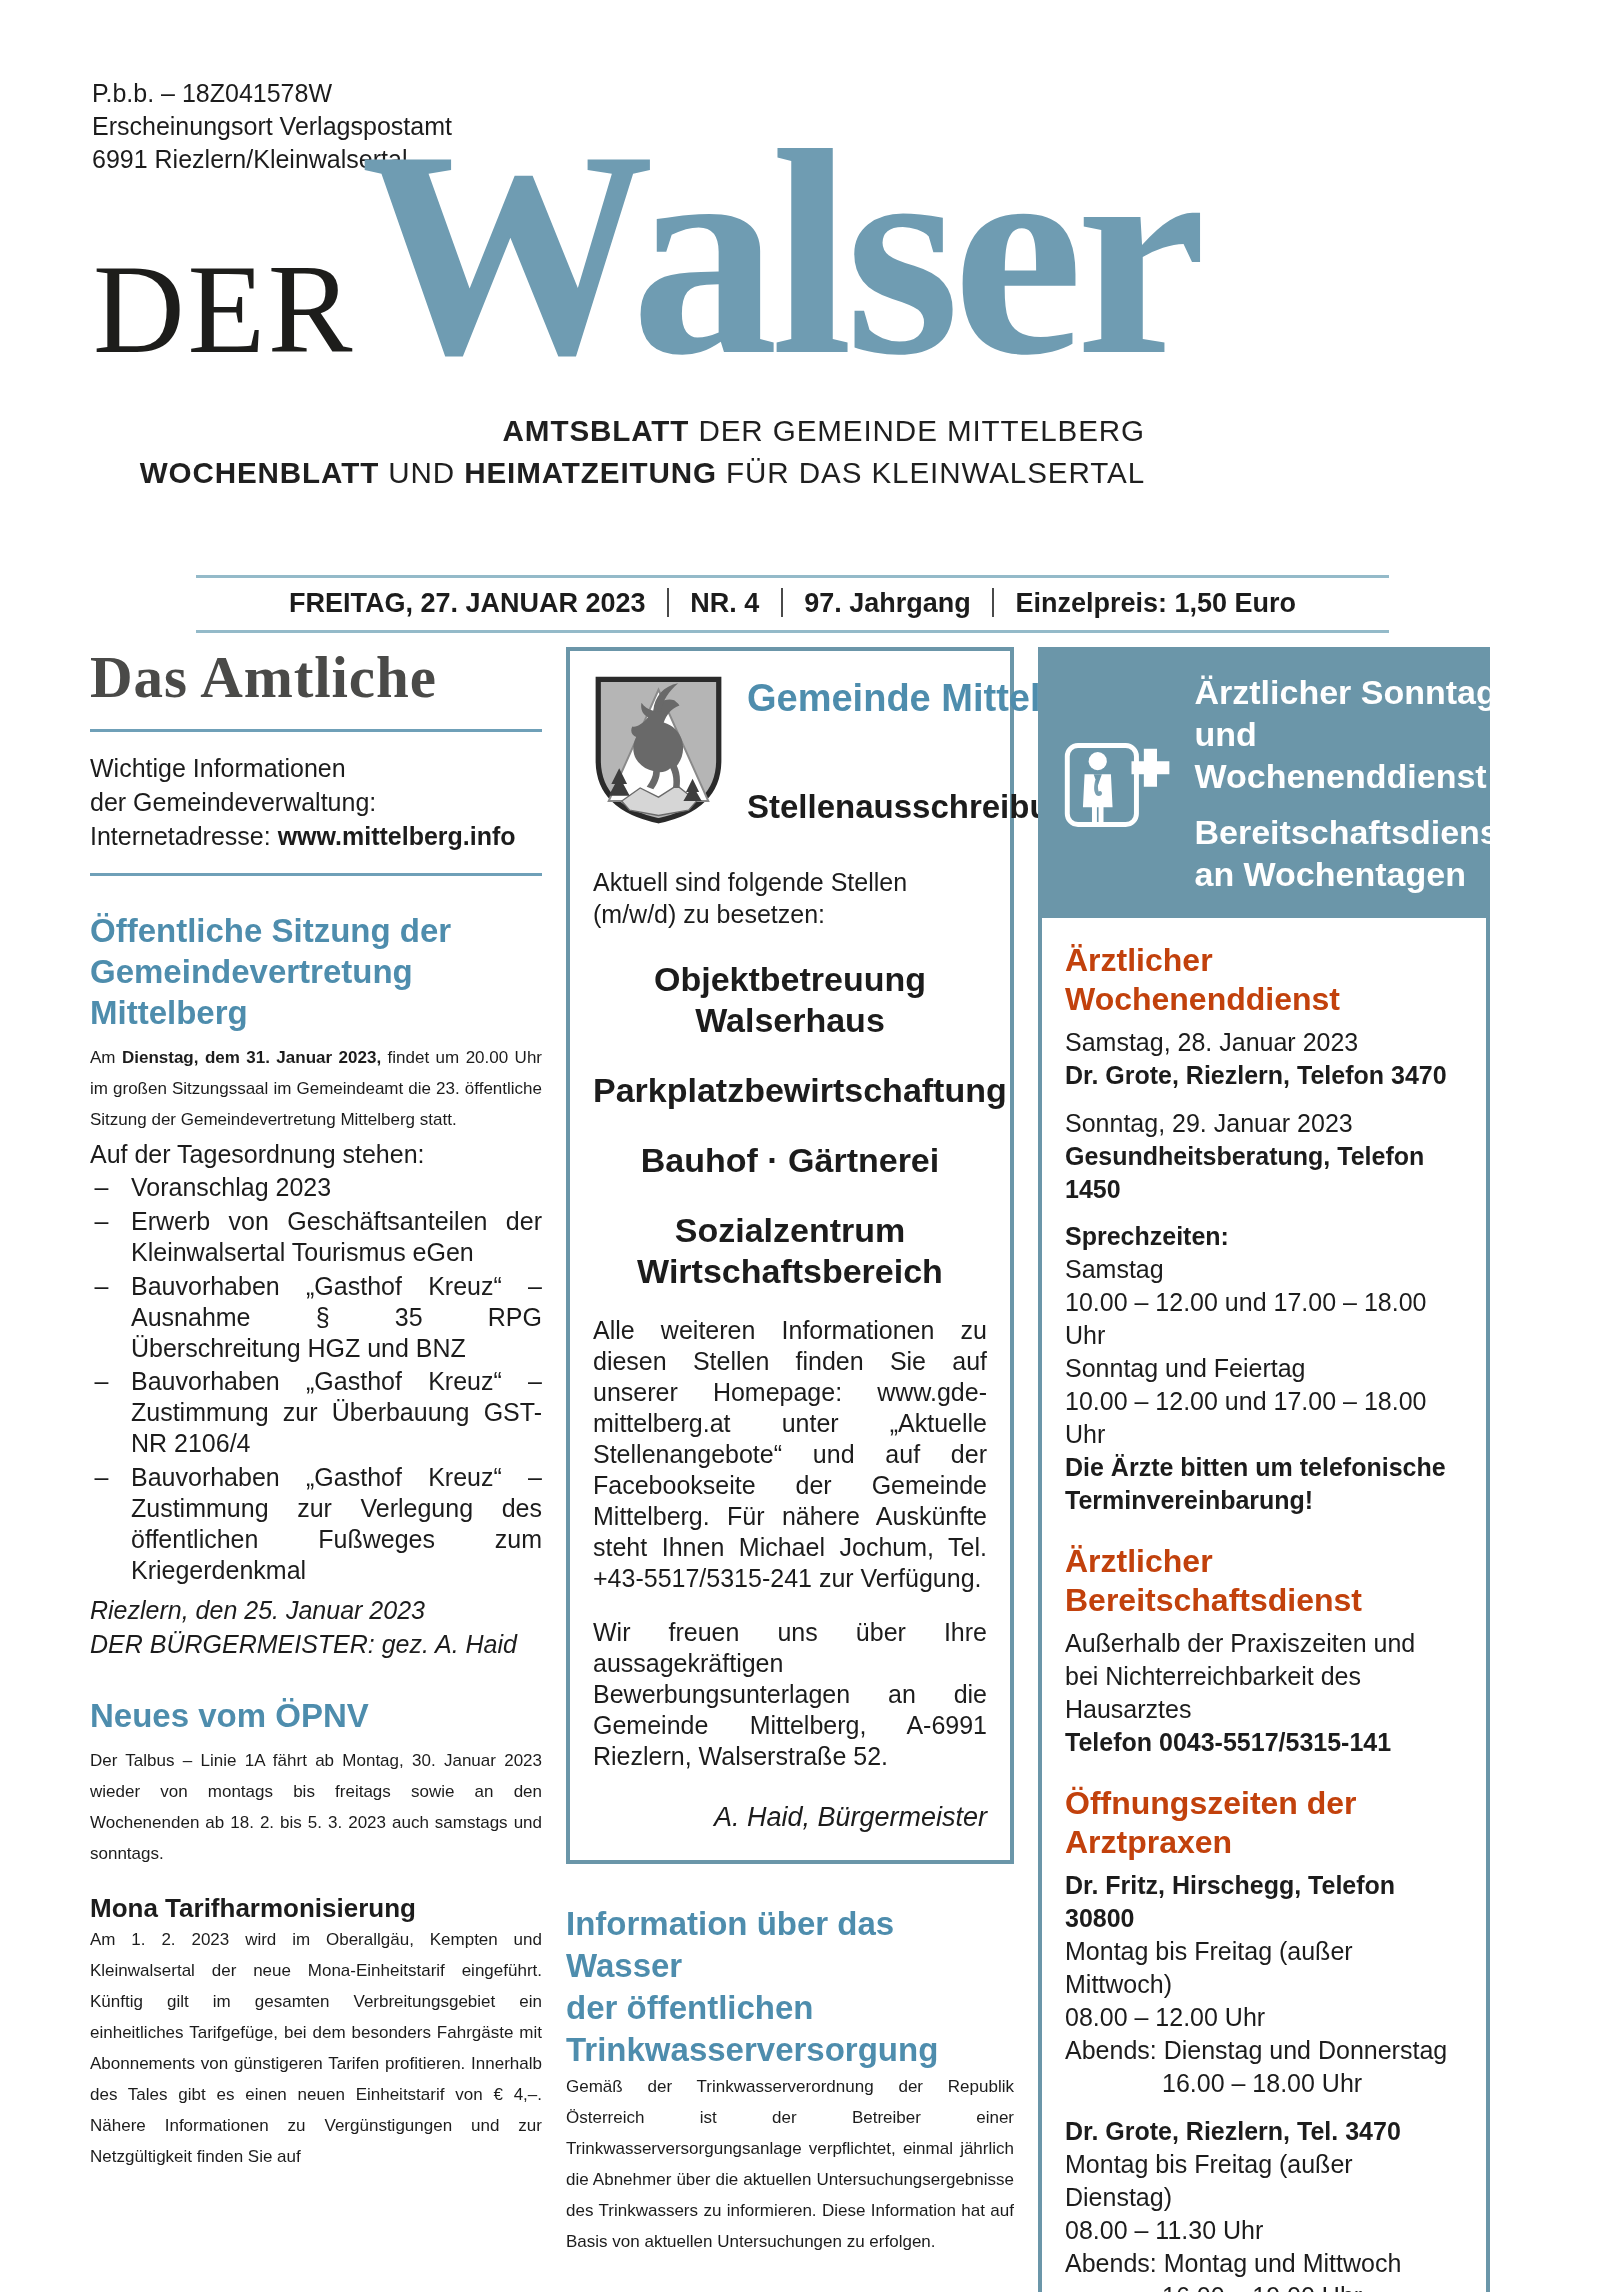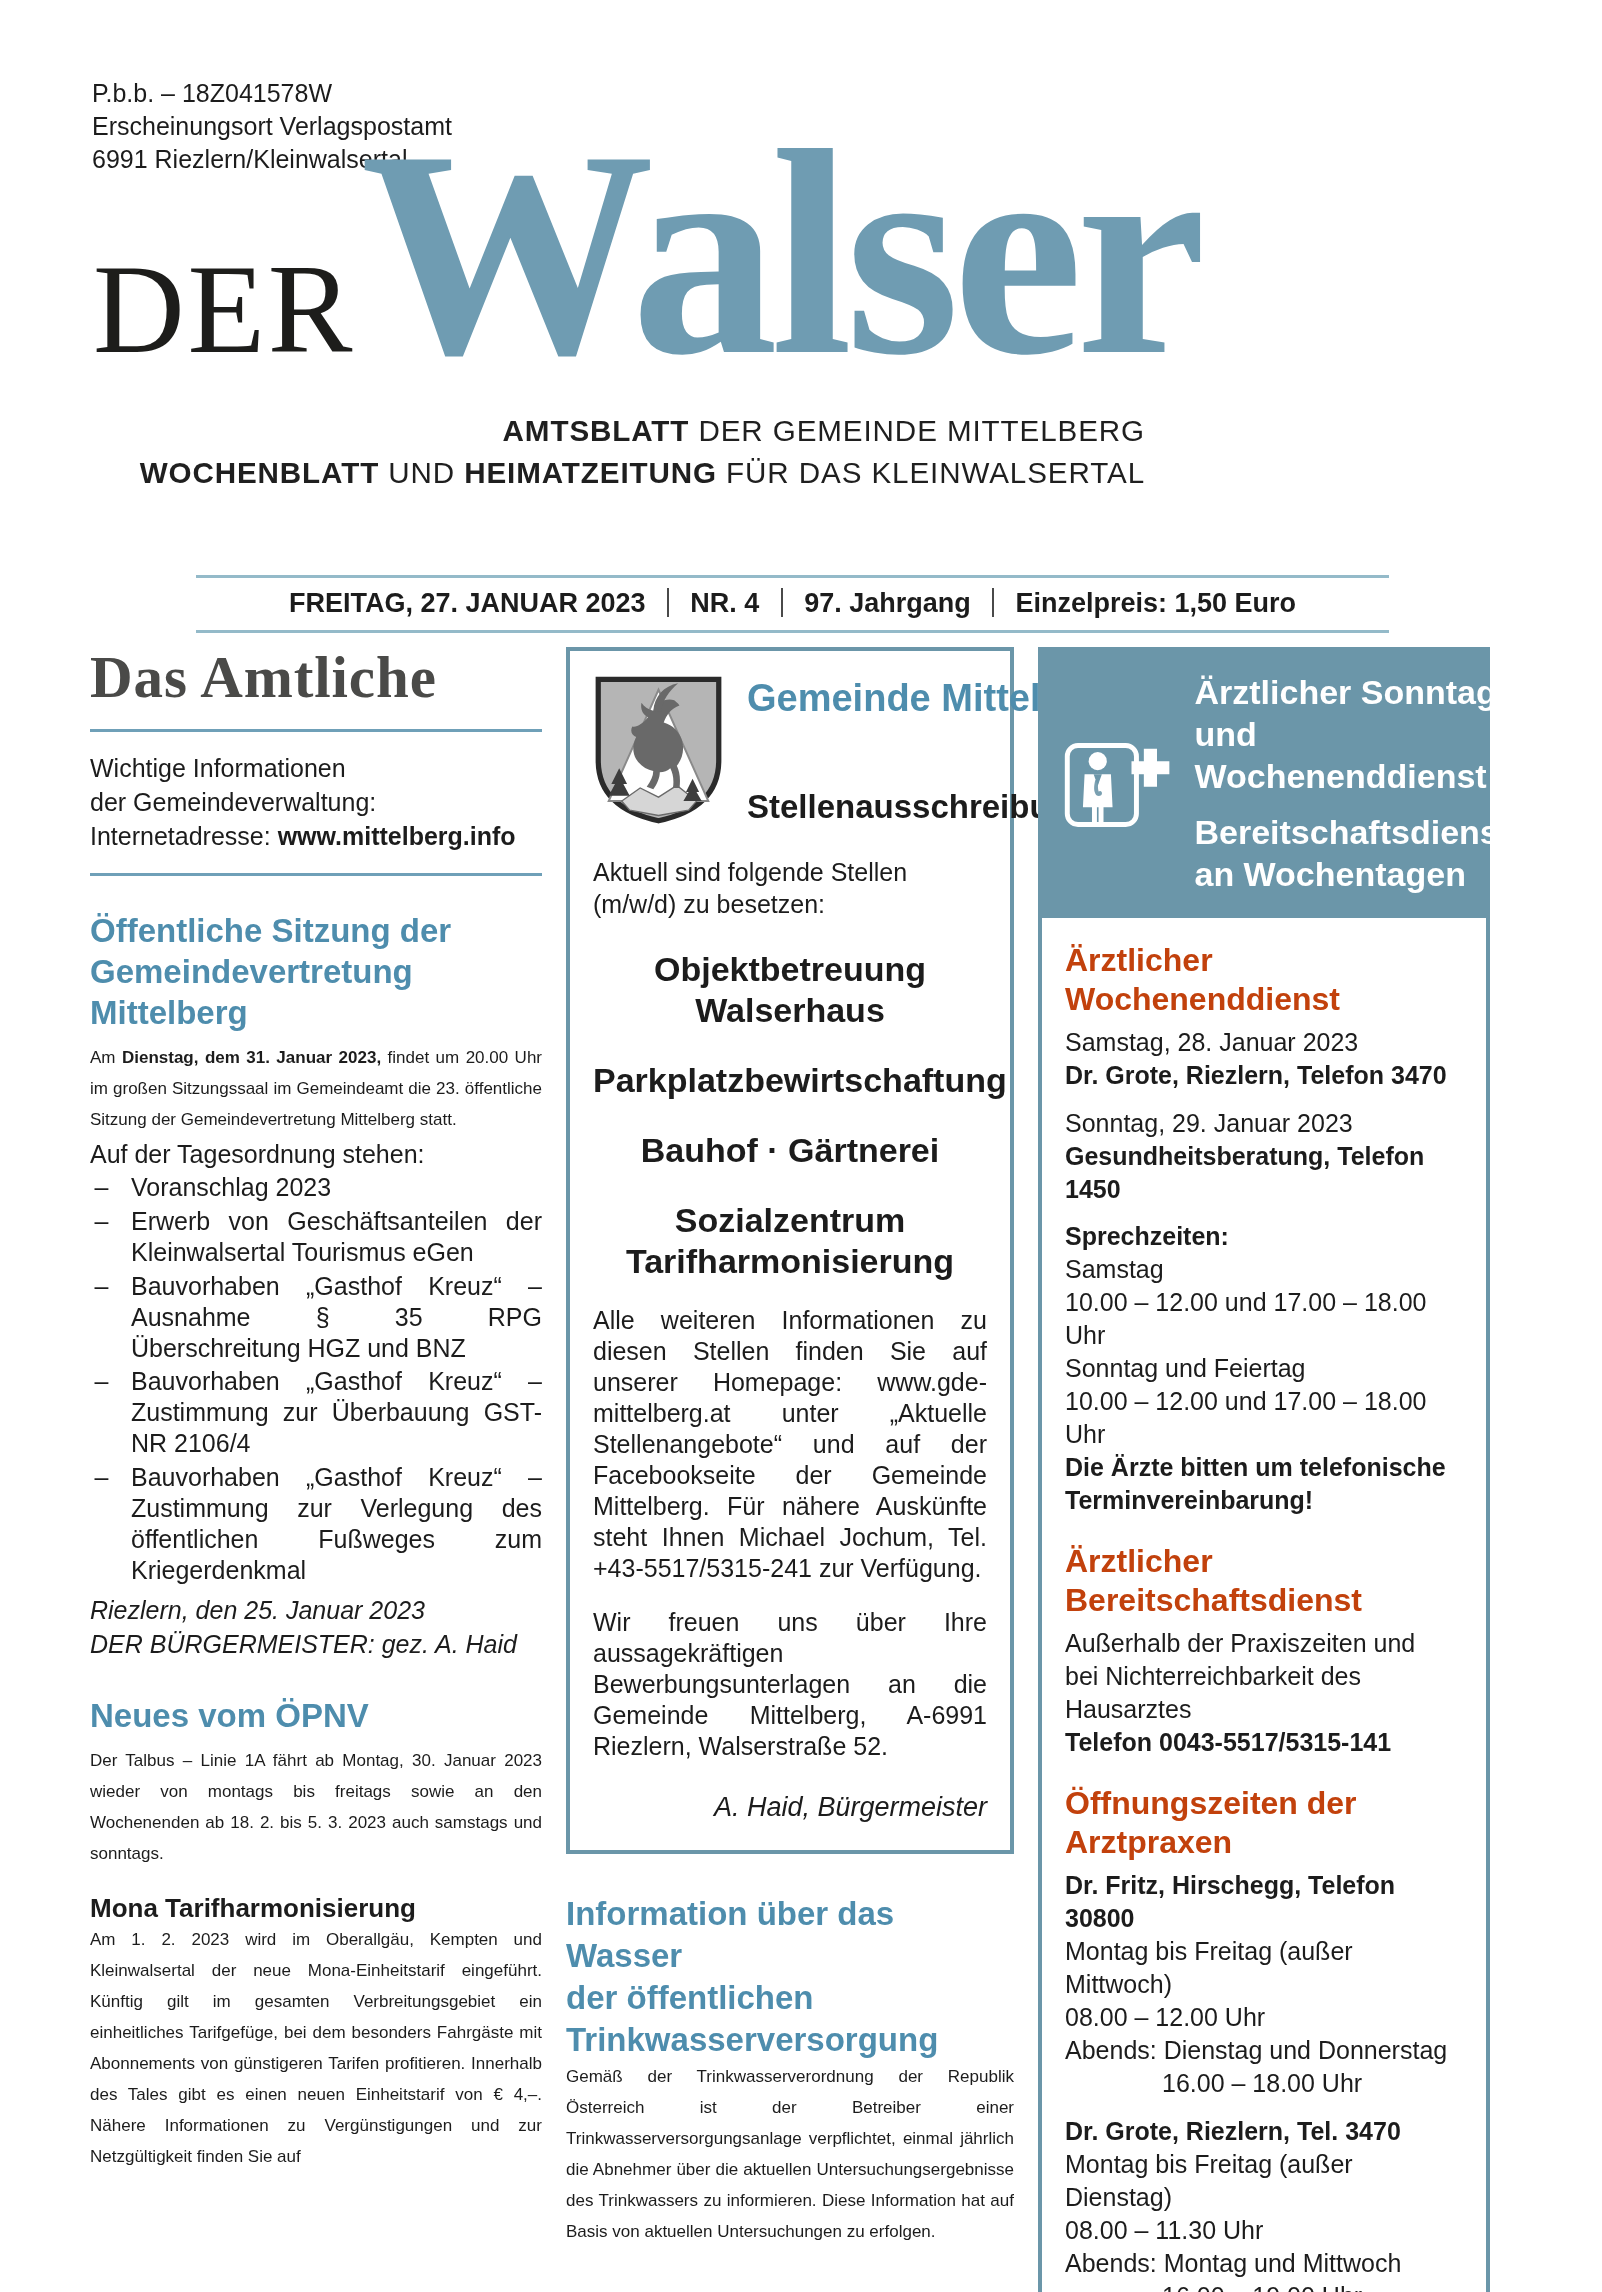--- a/index.html
+++ b/index.html
@@ -42,21 +42,21 @@
   .it{font-style:italic;font-size:25px;line-height:34px;}
   .subhead{font-weight:700;font-size:26px;margin-top:23px;line-height:32px;}
 
   
   .mid-box{border:4.5px solid #6b96a9;padding:23px 23px 27px;}
   .box-head{display:flex;gap:23px;}
   .crest{width:131px;height:152px;flex:none;}
   .box-head-text{flex:1;display:flex;flex-direction:column;justify-content:space-between;height:152px;}
   .gemeinde{color:#4e8dad;font-weight:700;font-size:38px;line-height:1.1;margin-top:3.6px;}
   .stellen{font-weight:700;font-size:33px;}
-  .mid-intro{font-size:25px;line-height:32px;margin-top:30px;}
+  .mid-intro{font-size:25px;line-height:32px;margin-top:40px;}
   .job{text-align:center;font-weight:700;font-size:34px;line-height:41px;margin-top:29px;}
   .job-tight{margin-top:0;}
   .mid-p{font-size:25px;line-height:31px;text-align:justify;margin:23px 0 0;}
   .sig-right{text-align:right;font-style:italic;font-size:27px;margin-top:30px;}
   .wasser-h{color:#4e8dad;font-weight:700;font-size:33px;line-height:42px;margin-top:39px;}
   .wasser-h + .wasser-h{margin-top:0;}
 
   
   .right-box{border:4.5px solid #6b96a9;}
   .right-header{background:#6b96a9;color:#ffffff;padding:19.7px 21.5px 23px;display:flex;gap:24px;align-items:center;}
@@ -140,21 +140,21 @@
           <div class="box-head-text">
             <div class="gemeinde">Gemeinde Mittelberg</div>
             <div class="stellen">Stellenausschreibungen</div>
           </div>
         </div>
         <div class="mid-intro">Aktuell sind folgende Stellen (m/w/d) zu besetzen:</div>
         <div class="job">Objektbetreuung Walserhaus</div>
         <div class="job">Parkplatzbewirtschaftung</div>
         <div class="job">Bauhof · Gärtnerei</div>
         <div class="job">Sozialzentrum</div>
-        <div class="job job-tight">Tarifharmonisierung</div>
+        <div class="job job-tight">Wirtschaftsbereich</div>
         <p class="mid-p">Alle weiteren Informationen zu diesen Stellen finden Sie auf unserer Homepage: www.gde-mittelberg.at unter „Aktuelle Stellenangebote“ und auf der Facebookseite der Gemeinde Mittelberg. Für nähere Auskünfte steht Ihnen Michael Jochum, Tel. +43-5517/5315-241 zur Verfügung.</p>
         <p class="mid-p">Wir freuen uns über Ihre aussagekräftigen Bewerbungsunterlagen an die Gemeinde Mittelberg, A-6991 Riezlern, Walserstraße 52.</p>
         <div class="sig-right">A. Haid, Bürgermeister</div>
       </div>
 
       <div class="wasser-h">Information über das Wasser</div>
       <div class="wasser-h">der öffentlichen</div>
       <div class="wasser-h">Trinkwasserversorgung</div>
       <p class="body-p">Gemäß der Trinkwasserverordnung der Republik Österreich ist der Betreiber einer Trinkwasserversorgungsanlage verpflichtet, einmal jährlich die Abnehmer über die aktuellen Untersuchungsergebnisse des Trinkwassers zu informieren. Diese Information hat auf Basis von aktuellen Untersuchungen zu erfolgen.</p>
 

